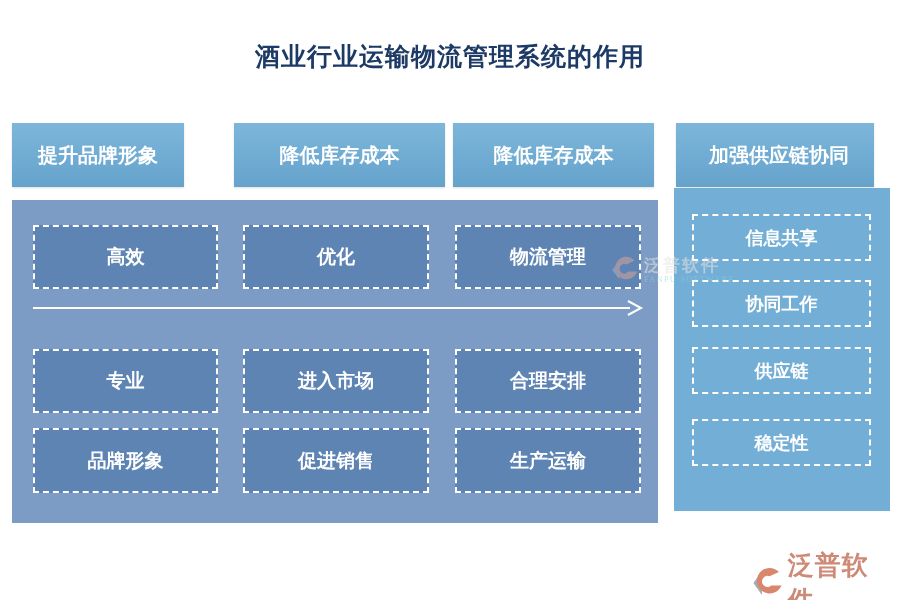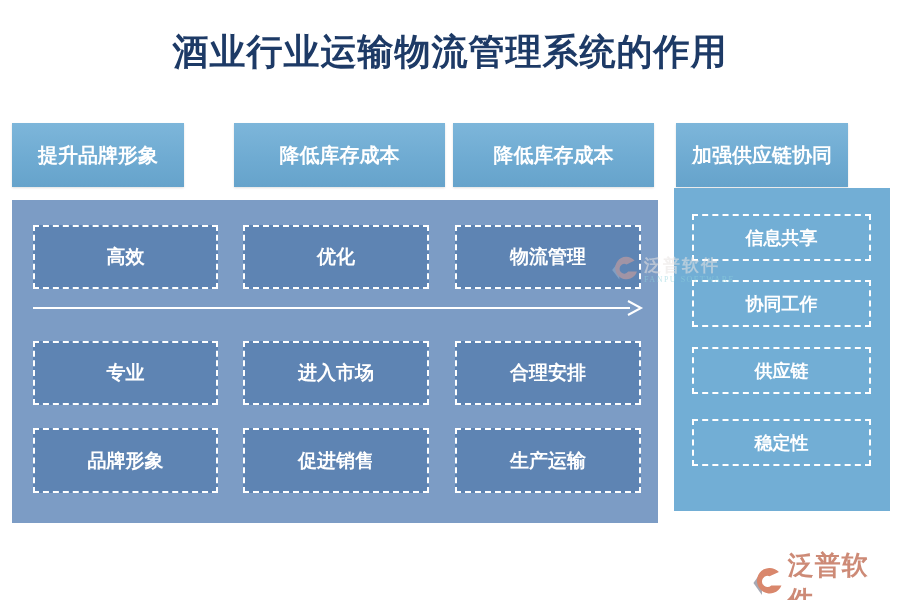--- a/index.html
+++ b/index.html
@@ -2,49 +2,49 @@
 <html><head>
 <meta charset="utf-8">
 <style>
   html,body{margin:0;padding:0;}
   body{
     width:900px;height:600px;position:relative;background:#ffffff;
     font-family:"Liberation Serif","DejaVu Serif",serif;
     overflow:hidden;
   }
   .title{
-    position:absolute;left:0;top:28px;width:900px;text-align:center;
-    font-size:36px;font-weight:bold;color:#1d3a66;letter-spacing:1px;
+    position:absolute;left:0;top:40px;width:900px;text-align:center;
+    font-size:25px;font-weight:bold;color:#1d3a66;letter-spacing:1px;
   }
   .hdr{
     position:absolute;top:123px;height:64px;
     background:linear-gradient(180deg,#7db6da 0%,#6fabd2 55%,#66a3cb 100%);
     color:#ffffff;font-size:20px;font-weight:bold;
     display:flex;align-items:center;justify-content:center;
     box-shadow:0 1px 2px rgba(0,0,0,0.12);
   }
   .hdr1{left:12px;width:172px;}
   .hdr2{left:234px;width:211px;}
   .hdr3{left:453px;width:201px;}
-  .hdr4{left:676px;width:172px;}
+  .hdr4{left:676px;width:190px;padding-left:8px;}
   .main-panel{
     position:absolute;left:12px;top:200px;width:646px;height:323px;
     background:#7c9cc5;
   }
   .cell{
     position:absolute;height:64px;background:#5e84b3;
     border:2px dashed #ffffff;box-sizing:border-box;
     color:#ffffff;font-size:19px;font-weight:bold;
     display:flex;align-items:center;justify-content:center;
   }
   .c-col1{left:21px;width:185px;}
   .c-col2{left:231px;width:186px;}
   .c-col3{left:443px;width:186px;}
   .r-row1{top:25px;}
-  .r-row2{top:141px;}
+  .r-row2{top:149px;}
   .r-row3{top:228px;height:65px;}
   .flow-arrow{position:absolute;left:0;top:98px;width:646px;height:20px;}
   .right-panel{
     position:absolute;left:674px;top:188px;width:216px;height:323px;
     background:#72aed5;
   }
   .r-item{
     position:absolute;left:18px;width:179px;height:47px;
     border:2px dashed #ffffff;box-sizing:border-box;
     color:#ffffff;font-size:18px;font-weight:bold;

